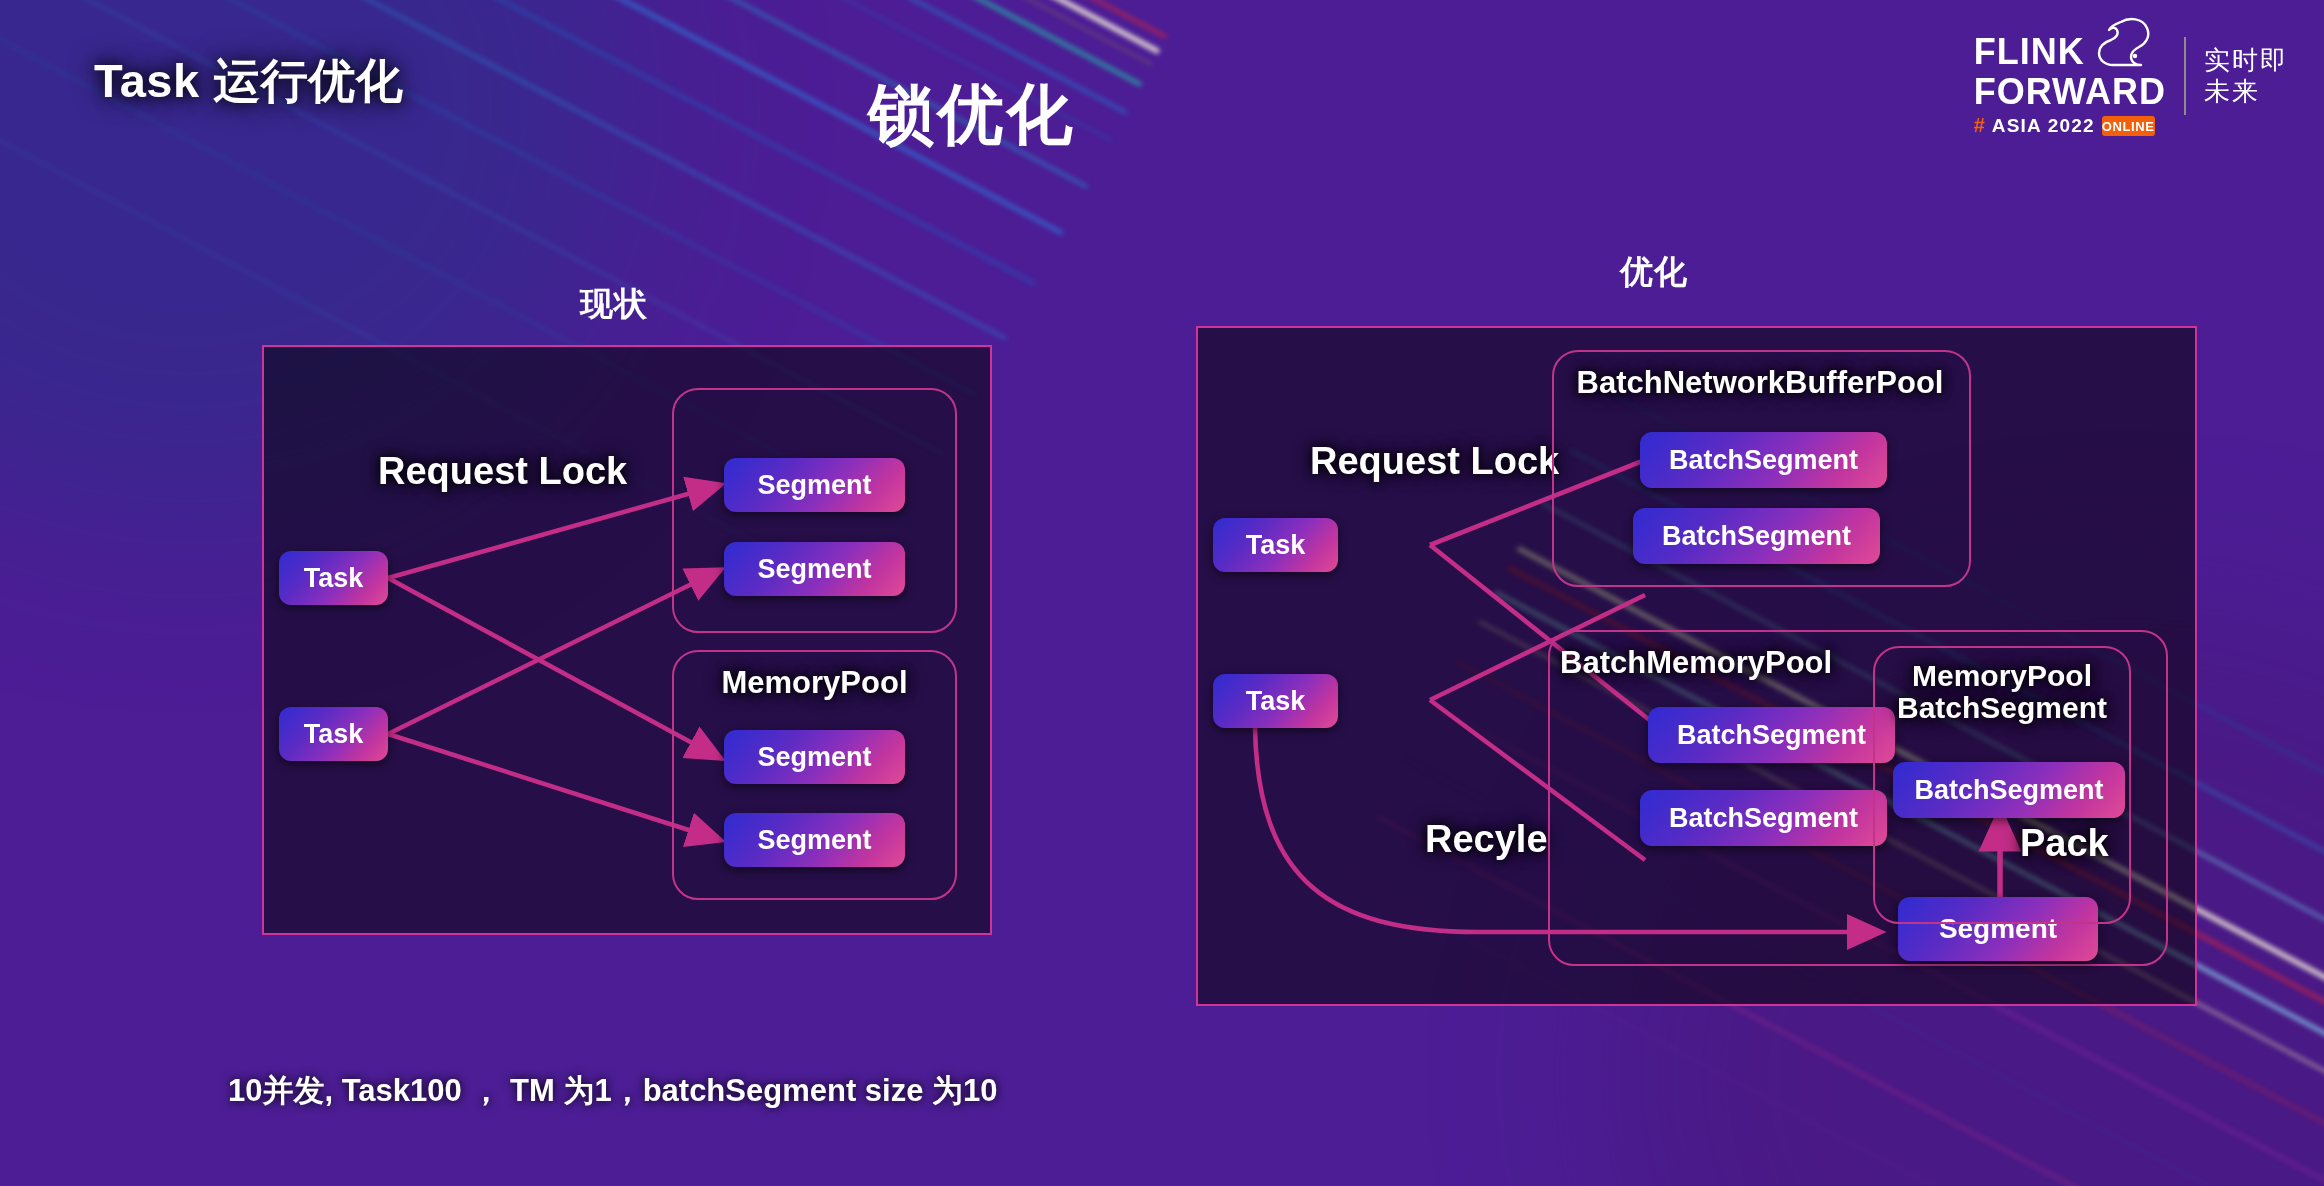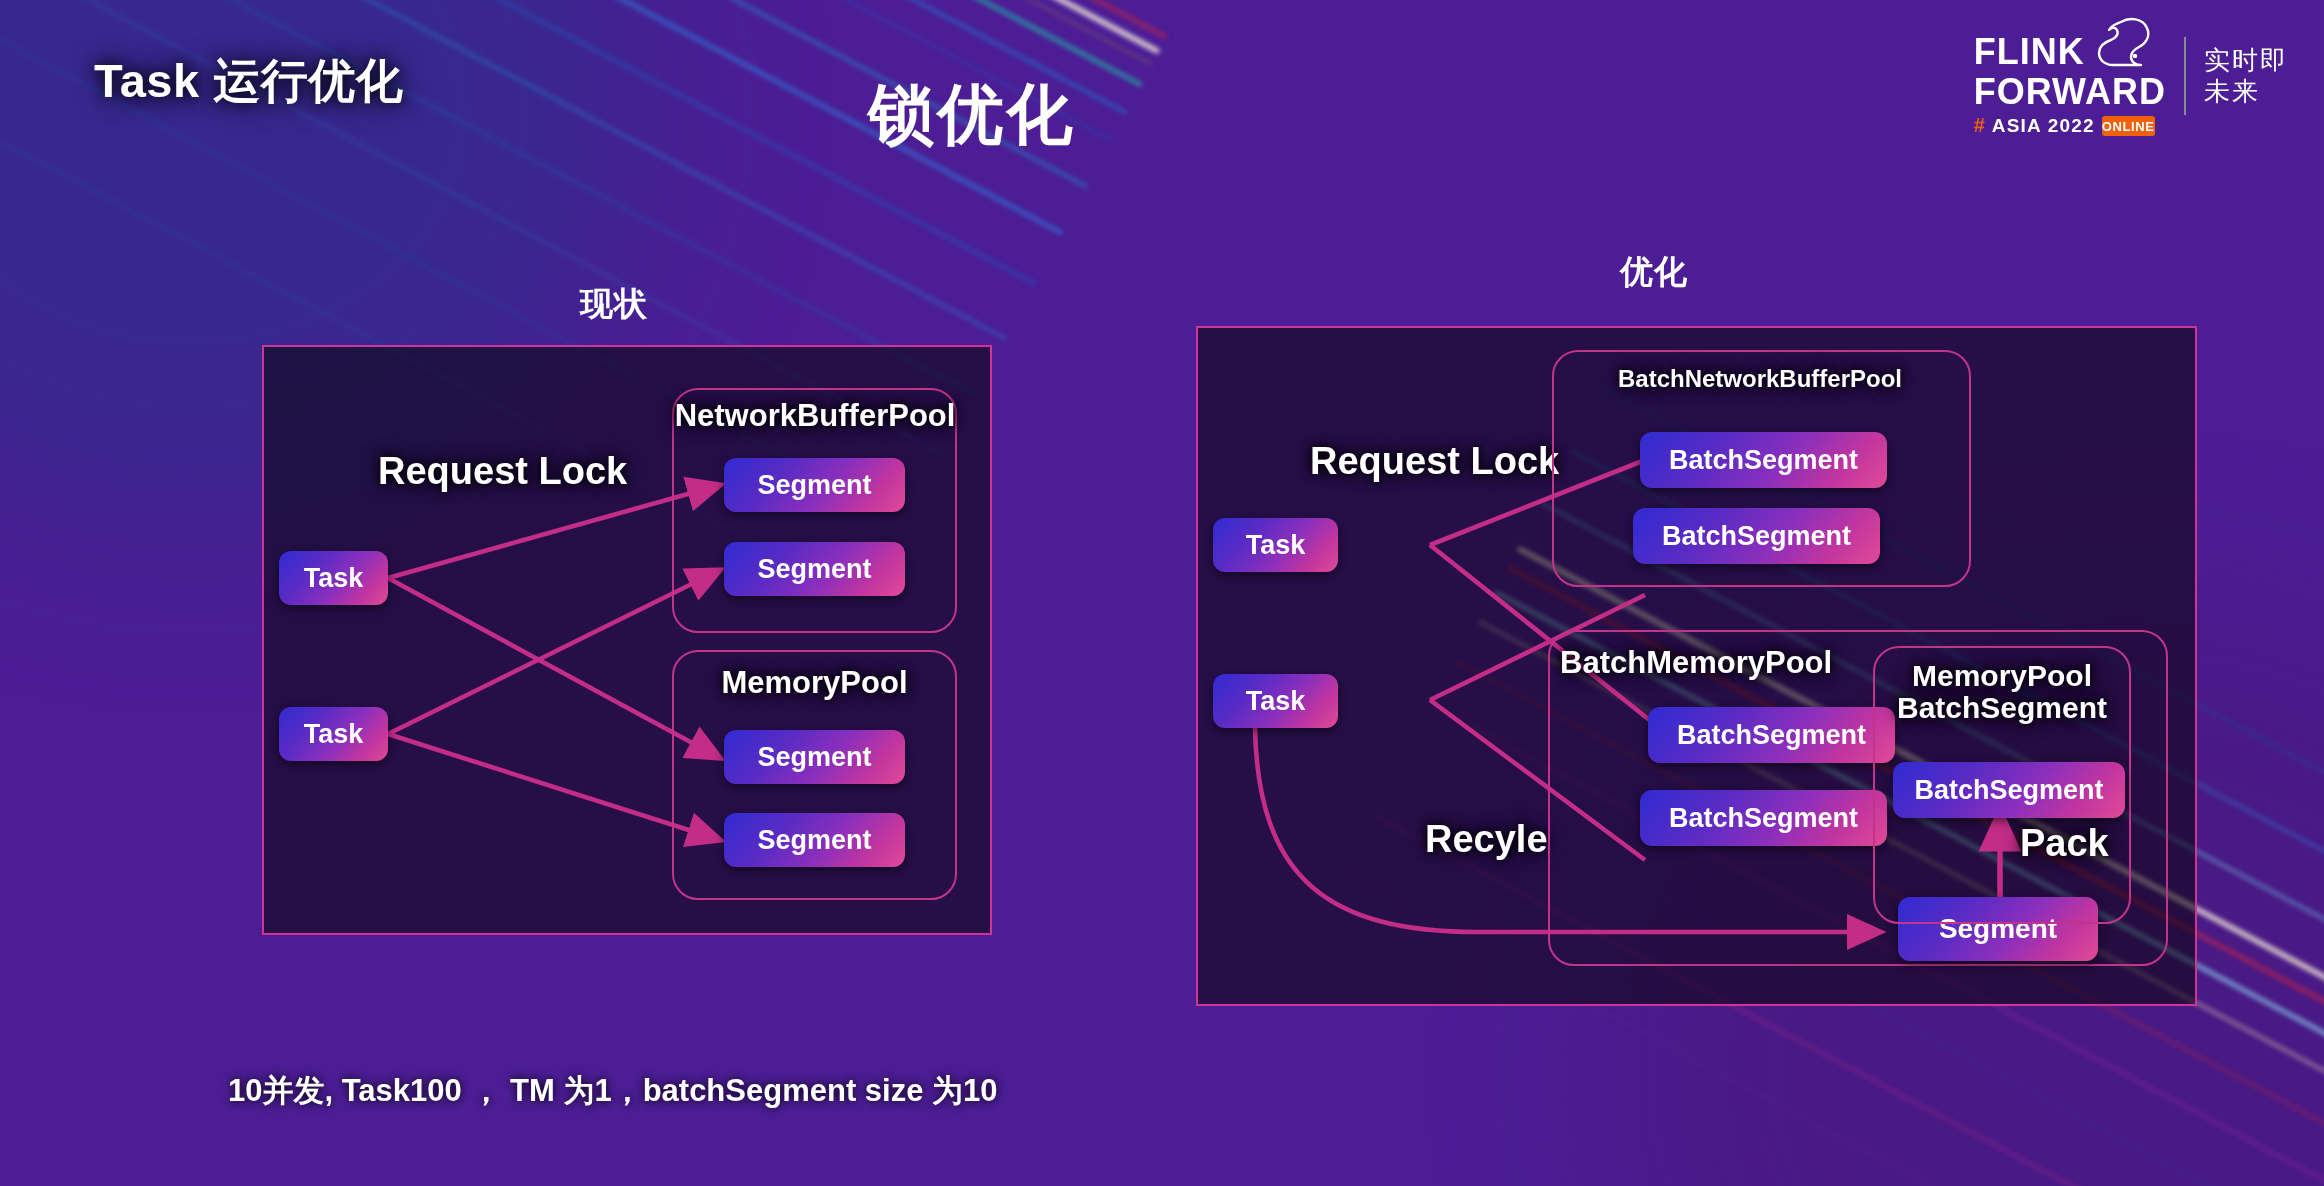--- a/index.html
+++ b/index.html
@@ -98,21 +98,21 @@
   }
 
   #pool-nbp  { left:672px; top:388px; width:285px; height:245px; }
   #pool-mp   { left:672px; top:650px; width:285px; height:250px; }
   #label-nbp { left:640px; top:398px; width:350px; font-size:31px; }
   #label-mp  { left:672px; top:665px; width:285px; font-size:31px; }
 
   #pool-bnbp { left:1552px; top:350px; width:419px; height:237px; }
   #pool-bmp  { left:1548px; top:630px; width:620px; height:336px; }
   #pool-avail{ left:1873px; top:646px; width:258px; height:278px; }
-  #label-bnbp{ left:1540px; top:365px; width:440px; font-size:24px; }
+  #label-bnbp{ left:1540px; top:365px; width:440px; font-size:31px; }
   #label-bmp { left:1560px; top:645px; width:270px; font-size:31px; text-align:left; }
   #label-avail{ left:1873px; top:660px; width:258px; font-size:30px; line-height:1.08; }
 
   
   .gbox {
     position:absolute; border-radius:12px;
     background: linear-gradient(132deg, #2f2bd2 0%, #5b2bc4 32%, #8c2fbc 58%, #c2359f 80%, #e04a96 100%);
     color:#fff; font-weight:700;
     display:flex; align-items:center; justify-content:center;
     box-shadow: 0 3px 10px rgba(0,0,0,.55);
@@ -248,21 +248,20 @@
       <line x1="2000" y1="900" x2="2000" y2="812"></line>
     </g>
   </svg>
 
   <div class="flabel" style="left:378px; top:450px; font-size:38px;">Request Lock</div>
 
   <div class="gbox" style="left:279px; top:551px; width:109px; height:54px; font-size:27px;">Task</div>
   <div class="gbox" style="left:279px; top:707px; width:109px; height:54px; font-size:27px;">Task</div>
 
   <div class="pool" id="pool-nbp"></div>
-  <div class="pool-label" id="label-nbp">NetworkBufferPool</div>
   <div class="gbox" style="left:724px; top:458px; width:181px; height:54px; font-size:27px;">Segment</div>
   <div class="gbox" style="left:724px; top:542px; width:181px; height:54px; font-size:27px;">Segment</div>
 
   <div class="pool" id="pool-mp"></div>
   <div class="pool-label" id="label-mp">MemoryPool</div>
   <div class="gbox" style="left:724px; top:730px; width:181px; height:54px; font-size:27px;">Segment</div>
   <div class="gbox" style="left:724px; top:813px; width:181px; height:54px; font-size:27px;">Segment</div>
 
   <div class="flabel" style="left:1310px; top:440px; font-size:38px;">Request Lock</div>
   <div class="flabel" style="left:1425px; top:818px; font-size:38px;">Recyle</div>

